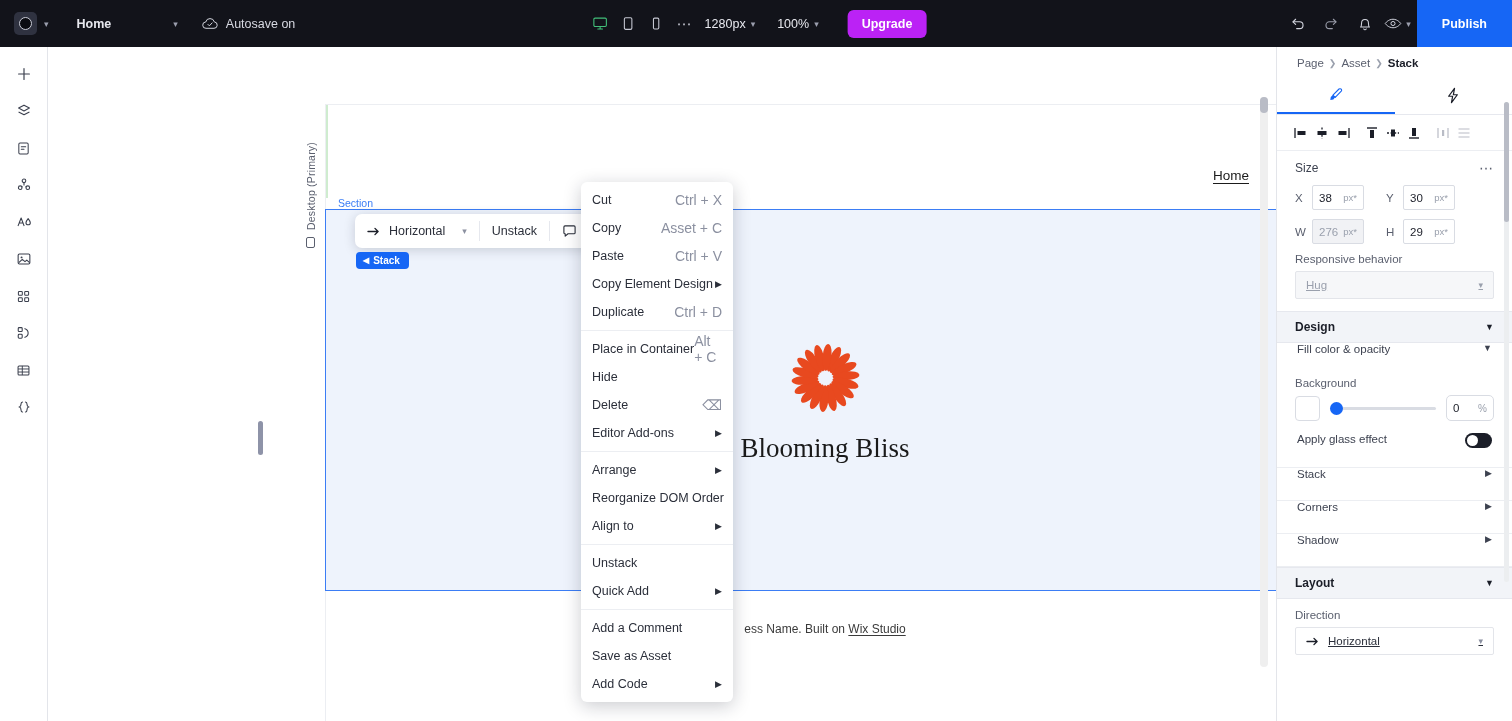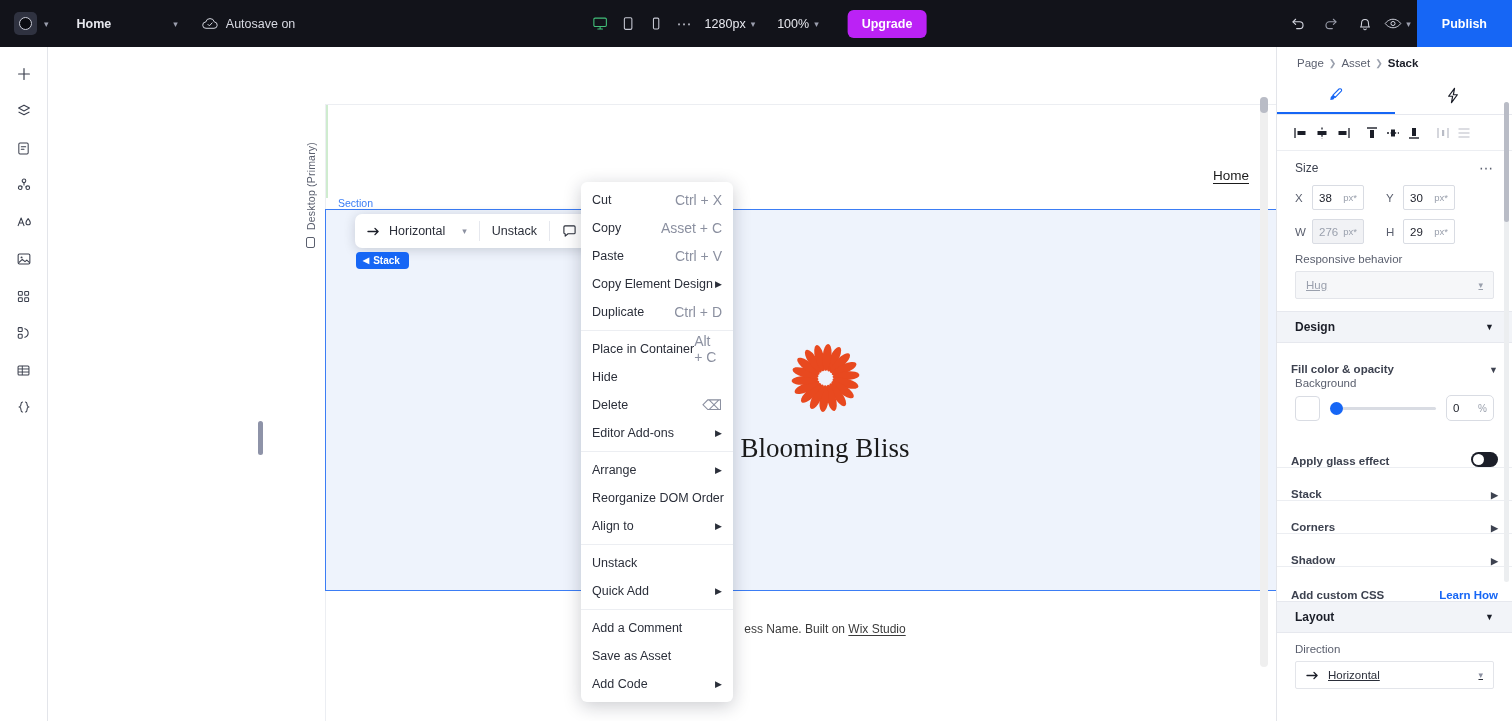--- a/index.html
+++ b/index.html
@@ -188,22 +188,22 @@
     text-decoration: underline;
   }
   .rp-select.enabled { background: #fff; color: #2b2f3a; }
   .rp-select .lft { display:flex; align-items:center; gap: 9px; }
   .acc-hd {
     height: 32px; background: #f2f4f8; display: flex; align-items: center; justify-content: space-between;
     padding: 0 18px; font-size: 12px; font-weight: 700; color: #1b1e28;
     border-top: 1px solid #e6e8ee; border-bottom: 1px solid #e6e8ee;
   }
   .sub-row {
-    height: 30px; display: flex; align-items: flex-end; justify-content: space-between;
-    padding: 0 14px; font-size: 11.5px; color: #3d4250; font-weight: bold;
+    height: 30px; display: flex; align-items: flex-start; justify-content: space-between;
+    padding: 0 20px; font-size: 11.5px; color: #3d4250;
   }
   .row-div { height: 1px; background: #eceef2; margin: 0 0; }
   .swatch { width: 25px; height: 25px; border: 1px solid #d9dce3; border-radius: 4px; background:#fff;}
   .slider { flex: 1; height: 3px; background: #d9dce3; border-radius: 2px; position: relative; margin: 0 10px; }
   .slider .knob { position: absolute; left: 0; top: -5px; width: 13px; height: 13px; border-radius: 50%; background: #1666f5; }
   .num-field { width: 48px; height: 26px; border: 1px solid #d9dce3; border-radius: 5px; display:flex; align-items:center; padding: 0 6px; font-size: 11.5px; }
   .num-field .v { flex: 1; color:#1b1e28; }
   .num-field .u { color: #9aa0ad; font-size: 10px; }
   .toggle { width: 27px; height: 15px; border-radius: 8px; background: #1b1e28; position: relative; cursor: pointer;}
   .toggle .kn { position:absolute; left: 2px; top: 2px; width: 11px; height: 11px; border-radius: 50%; background:#fff;}
@@ -663,24 +663,20 @@
   <div class="sub-row" style="height:32px">
     <span>Corners</span>
     <span style="font-size:9px">▶</span>
   </div>
   <div class="row-div"></div>
   <div class="sub-row" style="height:32px">
     <span>Shadow</span>
     <span style="font-size:9px">▶</span>
   </div>
   <div class="row-div"></div>
-  <div class="sub-row" style="height:34px">
-    <span>Add custom CSS</span>
-    <span class="link-blue">Learn How</span>
-  </div>
 
   <div class="acc-hd">
     <span>Layout</span>
     <span style="font-size:9px">▼</span>
   </div>
 
   <div class="rp-lbl" style="margin-top:10px">Direction</div>
   <div class="rp-select enabled">
     <span class="lft">
       <svg width="13" height="11" viewBox="0 0 14 12" fill="none">

